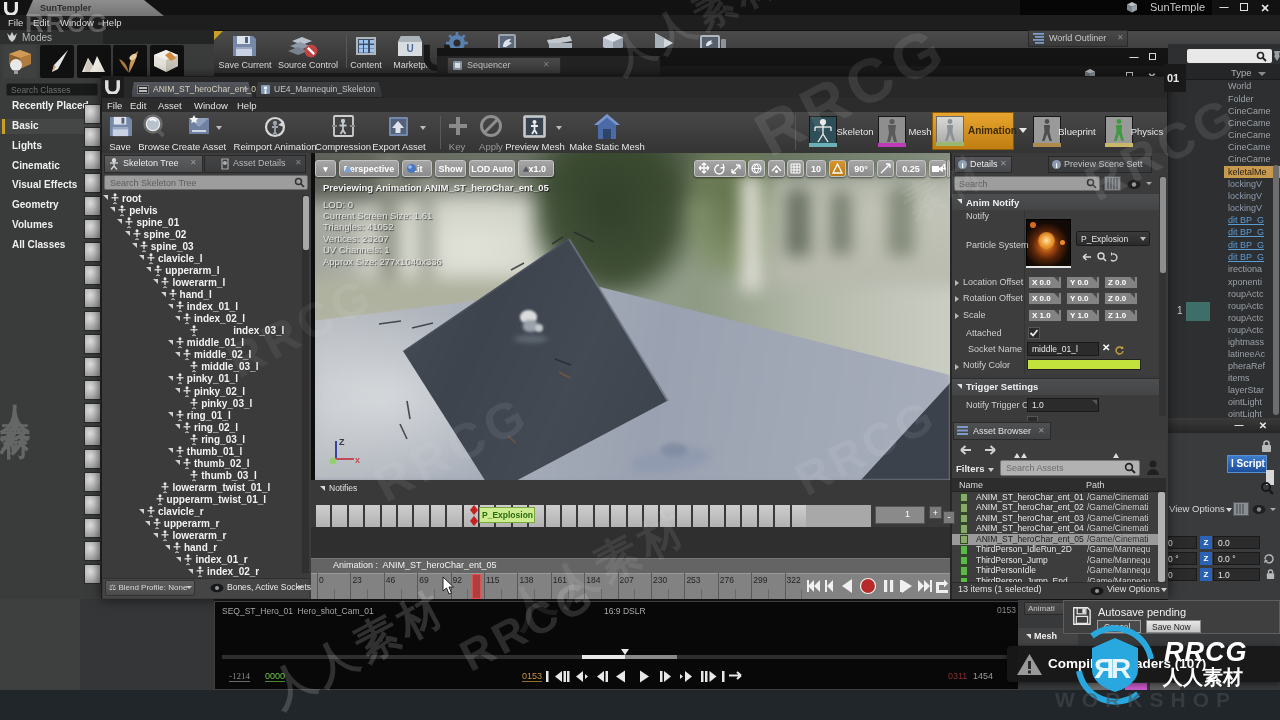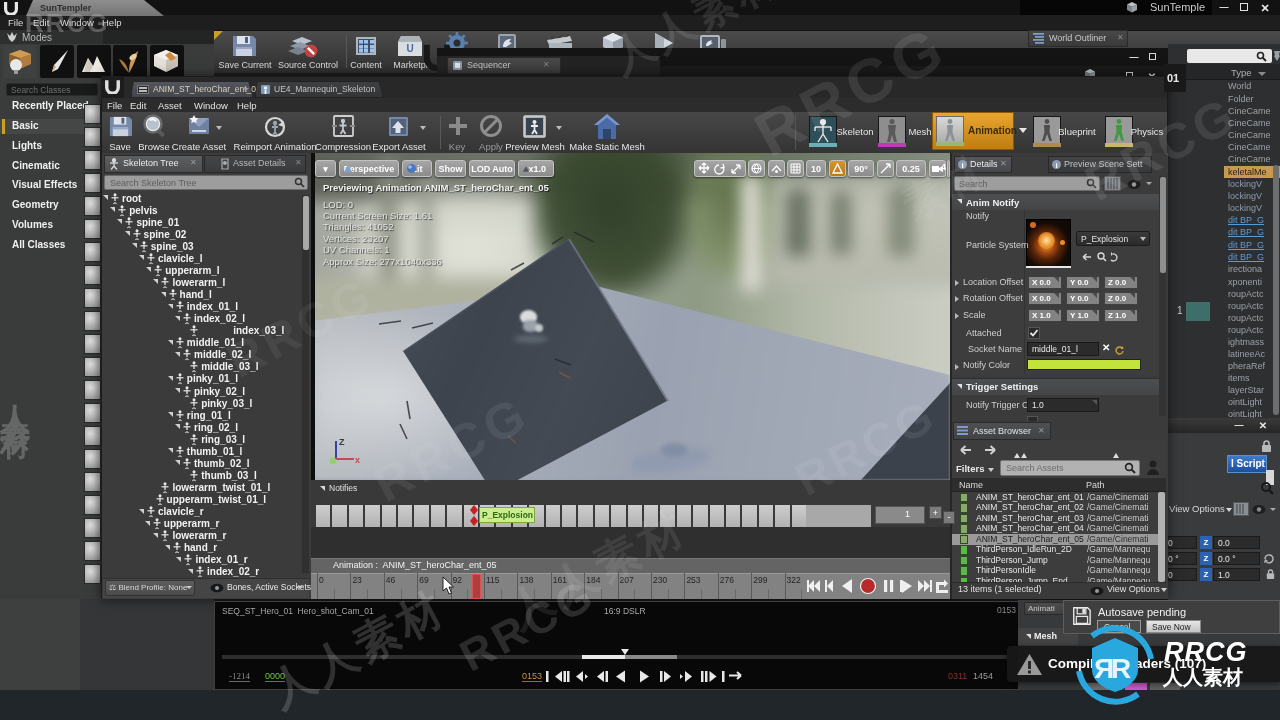--- a/index.html
+++ b/index.html
@@ -1253,20 +1253,21 @@
 <g fill="#29a8e0">
 <path d="M43 16 L66 26 V48 C66 58 56 66 43 70 C30 66 20 58 20 48 V26Z" fill="#29a8e0"></path>
 </g>
 <g fill="#e8f6fc" font-family="Liberation Sans" font-weight="bold" font-size="28">
 <text x="42" y="56" text-anchor="middle" transform="scale(-1,1) translate(-74,0)">R</text>
 <text x="49" y="56" text-anchor="middle">R</text>
 </g>
 </svg>
 <div class="t" style="left:1164px;top:637px;font-size:27px;font-weight:bold;font-style:italic;color:#fff;letter-spacing:1px;">RRCG</div>
 <div class="t" style="left:1163px;top:664px;font-size:20px;font-weight:bold;color:#fff;">人人素材</div>
+<div class="t" style="left:1055px;top:688px;font-size:21px;font-weight:bold;color:#474d52;letter-spacing:7px;opacity:.55;">WORKSHOP</div>
 <div class="a" style="left:1164px;top:64px;width:22px;height:28px;background:#191919;"></div>
 <div class="t" style="left:1167px;top:72px;font-size:11px;font-weight:bold;color:#e8e8e8;">01</div>
 <div class="ghost" style="left:25px;top:8px;font-size:26px;letter-spacing:2px;color:#c2c2c2;opacity:.34;">RRCG</div>
 <div class="ghost" style="left:-6px;top:380px;font-size:30px;opacity:.22;writing-mode:vertical-rl;text-orientation:upright;letter-spacing:8px;">人人素材</div>
 <div class="ghost" style="left:604px;top:-10px;font-size:42px;opacity:.10;transform:rotate(-28deg);letter-spacing:4px;">人人素材</div>
 <div class="ghost" style="left:748px;top:55px;font-size:62px;opacity:.09;transform:rotate(-28deg);letter-spacing:6px;">RRCG</div>
 <div class="ghost" style="left:1080px;top:120px;font-size:50px;opacity:.09;transform:rotate(-28deg);letter-spacing:4px;">RRCG</div>
 <div class="ghost" style="left:222px;top:300px;font-size:48px;opacity:.06;transform:rotate(-28deg);letter-spacing:4px;">RRCG</div>
 <div class="ghost" style="left:368px;top:420px;font-size:50px;opacity:.08;transform:rotate(-28deg);letter-spacing:5px;color:#e8e8e8;">RRCG</div>
 <div class="ghost" style="left:500px;top:540px;font-size:44px;opacity:.08;transform:rotate(-28deg);letter-spacing:5px;">人人素材</div>

